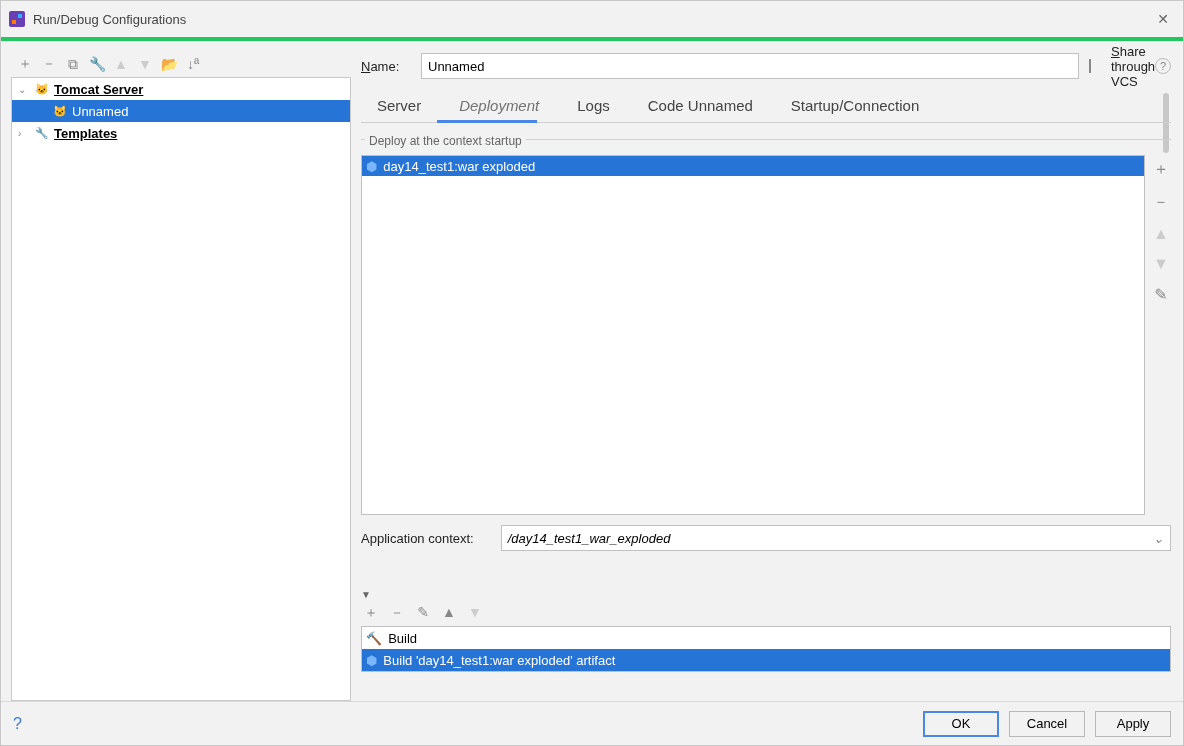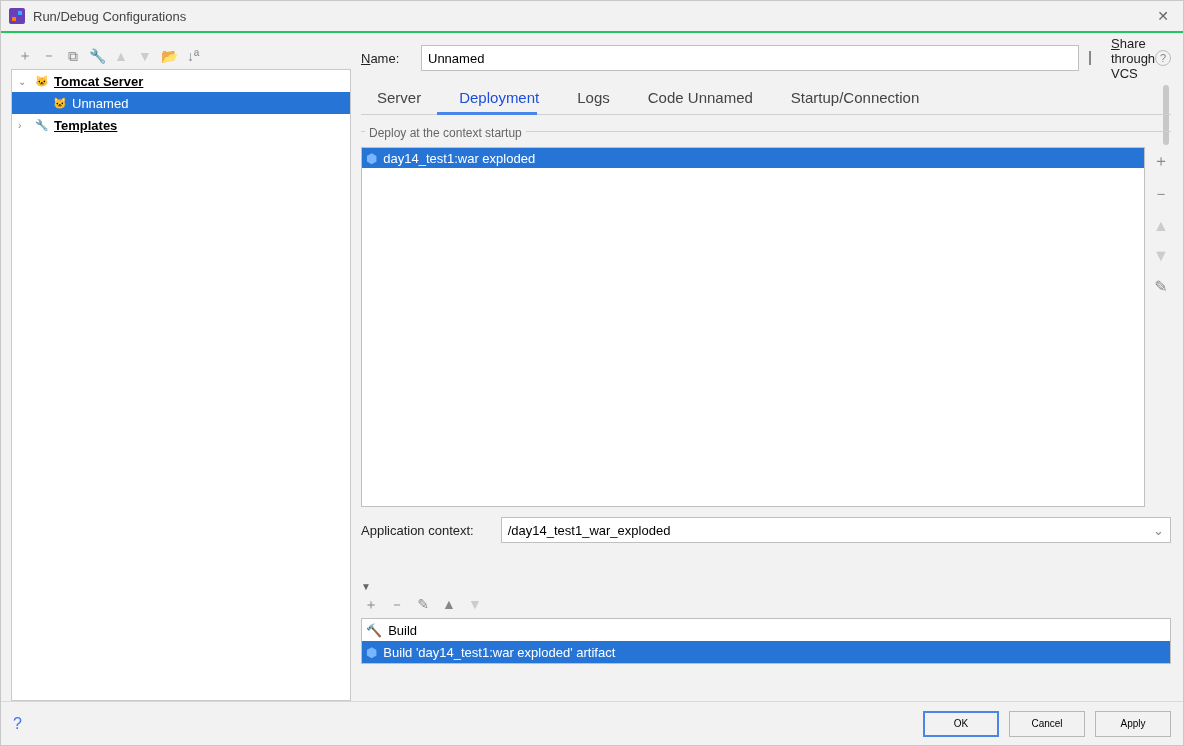--- a/index.html
+++ b/index.html
@@ -1,17 +1,17 @@
 <!DOCTYPE html>
 <html><head>
 <meta charset="utf-8">
 <style>
 * { box-sizing: border-box; margin: 0; padding: 0; font-family: "Segoe UI", Arial, sans-serif; }
 body { background: #f2f2f2; width: 1184px; height: 746px; overflow: hidden; display: flex; flex-direction: column; border: 1px solid #c8c8c8; }
-.titlebar { height: 32px; background: #f2f2f2; display: flex; align-items: center; padding: 0 8px; border-bottom: 2px solid #22c55e; color: #444; font-size: 13px; }
+.titlebar { height: 40px; background: #f2f2f2; display: flex; align-items: center; padding: 0 8px; border-bottom: 4px solid #22c55e; color: #444; font-size: 13px; }
 .titlebar .icon { width: 16px; height: 16px; margin-right: 8px; }
 .titlebar .title { flex: 1; }
 .titlebar .close { width: 24px; text-align: center; font-size: 14px; color: #666; cursor: pointer; }
 .content { flex: 1; display: flex; padding: 10px 10px 0 10px; gap: 10px; min-height: 0; }
 .left-panel { width: 340px; display: flex; flex-direction: column; }
 .toolbar-left { height: 26px; display: flex; align-items: center; gap: 8px; padding: 0 6px; color: #888; }
 .toolbar-left span { width: 16px; text-align: center; font-size: 14px; cursor: pointer; }
 .tree { flex: 1; border: 1px solid #c9c9c9; background: #fff; font-size: 13px; overflow: auto; }
 .tree-row { display: flex; align-items: center; height: 22px; padding-left: 6px; gap: 4px; }
 .tree-row.selected { background: #2675d6; color: #fff; }
@@ -22,48 +22,48 @@
 .right-panel { flex: 1; display: flex; flex-direction: column; min-width: 0; gap: 8px; padding-right: 2px; }
 .name-row { display: flex; align-items: center; gap: 10px; height: 30px; }
 .name-row label { font-size: 13px; width: 50px; color: #222; }
 .name-row label u { text-decoration: underline; }
 .name-row input { flex: 1; height: 26px; border: 1px solid #c0c0c0; padding: 0 6px; font-size: 13px; }
 .share { display: flex; align-items: center; gap: 20px; font-size: 13px; color: #222; }
 .share .chk { width: 14px; height: 14px; border: 1px solid #888; }
 .help-ic { width: 16px; height:16px; border:1px solid #bbb; border-radius:50%; display:inline-flex; align-items:center; justify-content:center; color:#888; font-size:11px; margin-left:6px;}
 .tabs-row { display: flex; align-items: center; height: 34px; border-bottom: 1px solid #d0d0d0; gap: 18px; font-size: 15px; color: #444; padding-left: 6px; position: relative; }
 .tab { padding: 6px 10px; cursor: pointer; }
-.tab.active { color: #1d4ed8; }
+.tab.active { color: #737373; font-style: italic; }
 .tab.active::after { content:""; position:absolute; bottom:-1px; height:3px; background:#4a86e8; width: var(--uw,90px); left: var(--ul,76px); }
 .section-label { font-size: 12px; color: #666; position: relative; padding: 0 4px; background:#f2f2f2; display:inline-block; margin-left:4px; }
 .deploy-group { position: relative; }
 .deploy-group .line { position:absolute; top:8px; left:0; right:0; height:1px; background:#d0d0d0; z-index:0;}
 .deploy-group .section-label{ position:relative; z-index:1; }
 .deploy-row { display: flex; gap: 6px; margin-top: 6px; }
 .deploy-list { flex: 1; background: #fff; border: 1px solid #c0c0c0; height: 360px; font-size: 13px; overflow:auto; }
 .deploy-list .item { height: 20px; display: flex; align-items: center; gap: 6px; padding-left: 4px; }
 .deploy-list .item.selected { background: #2675d6; color: #fff; }
 .deploy-side { width: 20px; display: flex; flex-direction: column; gap: 12px; align-items:center; color:#888; font-size:16px; padding-top:4px;}
 .deploy-side span{cursor:pointer;}
 .app-ctx { display: flex; align-items: center; gap: 27px; margin-top: 10px; }
 .app-ctx label { font-size: 13px; color:#222; }
-.app-ctx .combo { flex: 1; height: 26px; border: 1px solid #c0c0c0; background:#fff; display:flex; align-items:center; padding:0 6px; font-size:13px; justify-content:space-between;}
+.app-ctx .combo { flex: 1; height: 26px; border: 1px solid #c0c0c0; background:#fff; display:flex; align-items:center; padding:0 6px; font-size:13px; justify-content:space-between;font-style:italic;}
 .before-launch { margin-top: 30px; }
 .bl-head { display:flex; align-items:center; gap:8px; font-size:12px; color:#444;}
 .bl-head .arrow{font-size:10px; color:#666;}
 .bl-tools { display:flex; gap:10px; color:#888; padding:4px 2px; font-size:14px;}
 .bl-tools span{cursor:pointer; width:16px; text-align:center;}
 .bl-list { border:1px solid #c0c0c0; background:#fff; font-size:13px;}
 .bl-list .row { height:22px; display:flex; align-items:center; gap:6px; padding-left:4px;}
 .bl-list .row.selected{background:#2675d6;color:#fff;}
 .scrollhint{ position:absolute; right:4px; top:42px; width:6px; height:60px; background:#c8c8c8; border-radius:3px;}
 .footer { height: 44px; display:flex; align-items:center; justify-content:space-between; padding:0 12px; border-top:1px solid #d9d9d9;}
 .footer .left { color:#3b78e7; font-size:16px; }
 .footer .btns { display:flex; gap:10px; }
-.footer button { width:76px; height:26px; border:1px solid #b8b8b8; background:#f2f2f2; font-size:10px; cursor:pointer;}
+.footer button { width:76px; height:26px; border:1px solid #b8b8b8; background:#f2f2f2; font-size:13px; cursor:pointer;}
 .footer button.primary{ border:2px solid #4a86e8; }
 .hammer{color:#3aa655;}
 .artifact-ic{color:#7ab6ff;}
 .templ-ic{color:#999;}
 </style>
 </head>
 <body>
 
 <div class="titlebar">
   <span class="icon">

